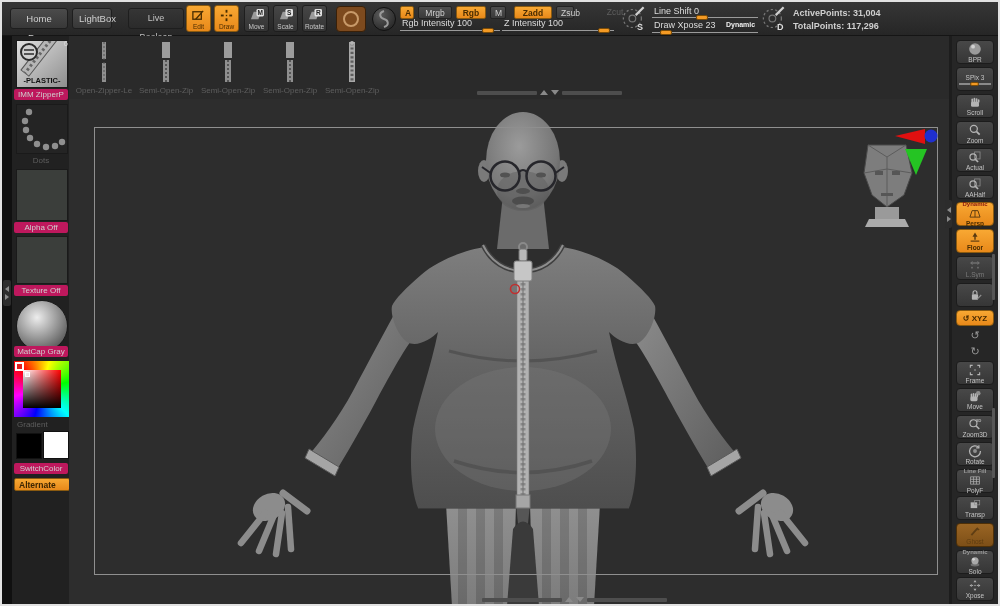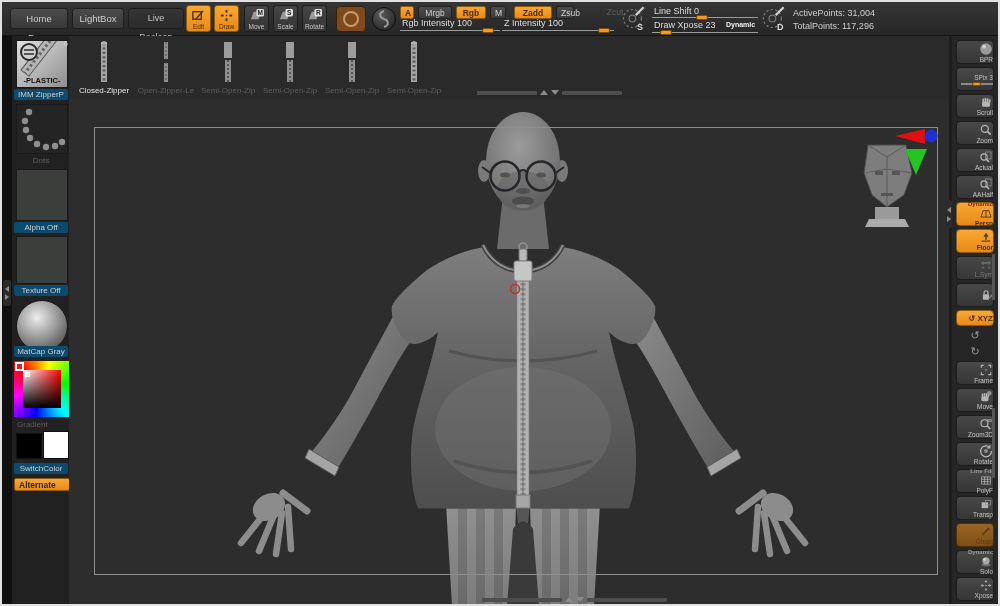--- a/index.html
+++ b/index.html
@@ -30,28 +30,28 @@
     background:radial-gradient(circle at 35% 30%,#5a5a5a,#2c2c2c 75%);border:1px solid #111;
     display:flex;align-items:center;justify-content:center;}
   .mbtn{position:absolute;top:4px;height:13px;line-height:12px;font-size:8.5px;border-radius:2px;
     padding:0 4px;background:linear-gradient(#4e4e4e,#3a3a3a);border:1px solid #222;color:#d0d0d0;text-align:center;}
   .mbtn.on{background:linear-gradient(#f8a833,#e8891a);border-color:#8a5a10;color:#4a2c00;font-weight:bold;}
   .mbtn.off{background:none;border:none;color:#5f5f5f;}
   .sl-label{position:absolute;font-size:9px;color:#dcdcdc;white-space:nowrap;}
   .sl-track{position:absolute;height:1px;background:#9a9a9a;}
   .sl-thumb{position:absolute;top:-2px;width:12px;height:5px;border-radius:2px;background:#f49a24;border:1px solid #7a4c08;}
   .dial{position:absolute;top:3px;width:27px;height:27px;}
-  .tb-text{position:absolute;font-size:9px;color:#cfcfcf;white-space:nowrap;}
+  .tb-text{position:absolute;font-size:9px;color:#cfcfcf;white-space:nowrap;font-weight:bold;}
   
   .left-gutter{position:absolute;left:0;top:34px;width:10px;bottom:0;background:#101010;}
   .left-tab{position:absolute;left:1px;top:278px;width:8px;height:26px;background:#2c2c2c;border-radius:2px;
     display:flex;flex-direction:column;align-items:center;justify-content:center;gap:2px;}
   .left-panel{position:absolute;left:10px;top:34px;width:57px;bottom:0;background:#212121;}
   .lp-tile{position:absolute;left:4px;width:52px;background:#2a2a2a;border:1px solid #1a1a1a;}
-  .lp-label{position:absolute;left:2px;width:54px;height:11px;background:#0c4a6e;border-radius:2px;
+  .lp-label{position:absolute;left:2px;width:54px;height:11px;background:#be185d;border-radius:2px;
     color:#cfcfcf;font-size:8px;line-height:11px;text-align:center;white-space:nowrap;overflow:hidden;}
   .lp-label.dim{background:none;color:#5e5e5e;}
   .badge6{position:absolute;right:1px;top:0;font-size:7.5px;color:#d8d8d8;z-index:3;}
   .matcap{background:radial-gradient(circle at 40% 33%,#ededed,#9a9a9a 45%,#3c3c3c 95%);border-radius:50%;}
   .picker-outer{position:absolute;left:2px;top:325px;width:56px;height:56px;
     background:conic-gradient(from 315deg,#f00,#ff0,#0f0,#0ff,#00f,#f0f,#f00);}
   .picker-inner{position:absolute;left:9px;top:9px;right:9px;bottom:9px;
     background:linear-gradient(to bottom,rgba(0,0,0,0),#000),linear-gradient(to right,#fff,#f00);}
   .picker-sel-outer{position:absolute;left:1px;top:1px;width:9px;height:9px;background:#e02020;border:2px solid #fff;}
   .picker-sel-inner{position:absolute;left:2px;top:2px;width:5px;height:5px;border:1px solid #fff;background:rgba(255,255,255,.6);}
@@ -72,21 +72,21 @@
   .tri-down{width:0;height:0;border-left:4px solid transparent;border-right:4px solid transparent;border-top:5px solid #8a8a8a;}
   .tri-left{width:0;height:0;border-top:3px solid transparent;border-bottom:3px solid transparent;border-right:4px solid #8a8a8a;}
   .tri-right{width:0;height:0;border-top:3px solid transparent;border-bottom:3px solid transparent;border-left:4px solid #8a8a8a;}
   
   .canvas{position:absolute;left:67px;top:97px;width:880px;height:507px;background:#2d2d2d;overflow:hidden;}
   .canvas-handle{position:absolute;left:413px;top:497px;width:185px;height:7px;display:flex;align-items:center;gap:3px;}
   
   .right-panel{position:absolute;left:950px;top:34px;width:46px;bottom:0;background:#262626;
     display:flex;flex-direction:column;align-items:center;gap:3px;padding-top:4px;overflow:hidden;}
   .rp-btn{width:38px;height:24px;border-radius:4px;background:linear-gradient(#484848,#363636);
-    border:1px solid #1c1c1c;display:flex;flex-direction:column;align-items:flex-end;justify-content:center;position:relative;}
+    border:1px solid #1c1c1c;display:flex;flex-direction:column;align-items:center;justify-content:center;position:relative;}
   .rp-btn .rp-label{font-size:6.5px;line-height:7px;color:#c4c4c4;}
   .rp-btn .rp-top{font-size:6px;line-height:6px;color:#9a9a9a;font-weight:bold;}
   .rp-btn.active{background:linear-gradient(#f8a833,#e8891a);border-color:#8a5a10;}
   .rp-btn.active .rp-label{color:#4a2c00;font-weight:bold;}
   .rp-btn.active .rp-top{color:#8a1a10;}
   .rp-btn.dim .rp-label{color:#7a7a7a;}
   .rp-btn.dim svg{opacity:.55;}
   .rp-btn.ghost{background:linear-gradient(#9a6524,#7d4f17);border-color:#4e3008;}
   .rp-btn.ghost .rp-label{color:#5e3c10;}
   .rp-btn.small{height:16px;}
@@ -98,21 +98,21 @@
   .right-tab{position:absolute;left:943px;top:198px;width:7px;height:28px;background:#2c2c2c;border-radius:2px;
     display:flex;flex-direction:column;align-items:center;justify-content:center;gap:3px;}
 </style>
 </head>
 <body>
 
 <div class="app">
 
   <div class="toolbar">
     <button class="tb-btn" style="left:8px;width:58px">Home Page</button>
-    <button class="tb-btn" style="left:70px;width:52px">LightBox</button>
+    <button class="tb-btn" style="left:70px;width:40px">LightBox</button>
     <button class="tb-btn darker" style="left:126px;width:56px;font-size:9px">Live Boolean</button>
 
     <div class="tool orange" style="left:184px">
       <span class="ticon">
           <svg width="15" height="15" viewBox="0 0 16 16" fill="none" stroke="#4a2e00" stroke-width="1.4">
             <rect x="2" y="4" width="9" height="8"></rect>
             <line x1="5" y1="12" x2="13" y2="3"></line>
           </svg>
         </span>
       <span class="tlabel">Edit</span>
@@ -284,30 +284,20 @@
     <div class="alt-btn">Alternate</div>
   </div>
 
   <div class="strip">
     <div class="strip-handle">
       <span class="h-bar"></span>
         <span class="tri-up"></span>
         <span class="tri-down"></span>
         <span class="h-bar"></span>
     </div>
-  <div class="strip-item sel">
-        <span class="strip-thumb">
-          <svg width="18" height="44" viewBox="0 0 18 44">
-            <rect x="6" y="2" width="6" height="40" fill="#a8a8a8"></rect>
-            <line x1="9" y1="3" x2="9" y2="41" stroke="#5e5e5e" stroke-width="3" stroke-dasharray="2.2 2.2"></line>
-            <circle cx="9" cy="3" r="2" fill="#b5b5b5"></circle>
-          </svg>
-        </span>
-        <span class="strip-label">Closed-Zipper</span>
-      </div>
       <div class="strip-item">
         <span class="strip-thumb">
           <svg width="18" height="44" viewBox="0 0 18 44">
             <rect x="7" y="2" width="4" height="17" fill="#8f8f8f"></rect>
             <rect x="7" y="23" width="4" height="19" fill="#8f8f8f"></rect>
             <line x1="9" y1="2" x2="9" y2="42" stroke="#555" stroke-width="1" stroke-dasharray="2 2"></line>
           </svg>
         </span>
         <span class="strip-label">Open-Zipper-Le</span>
       </div>

